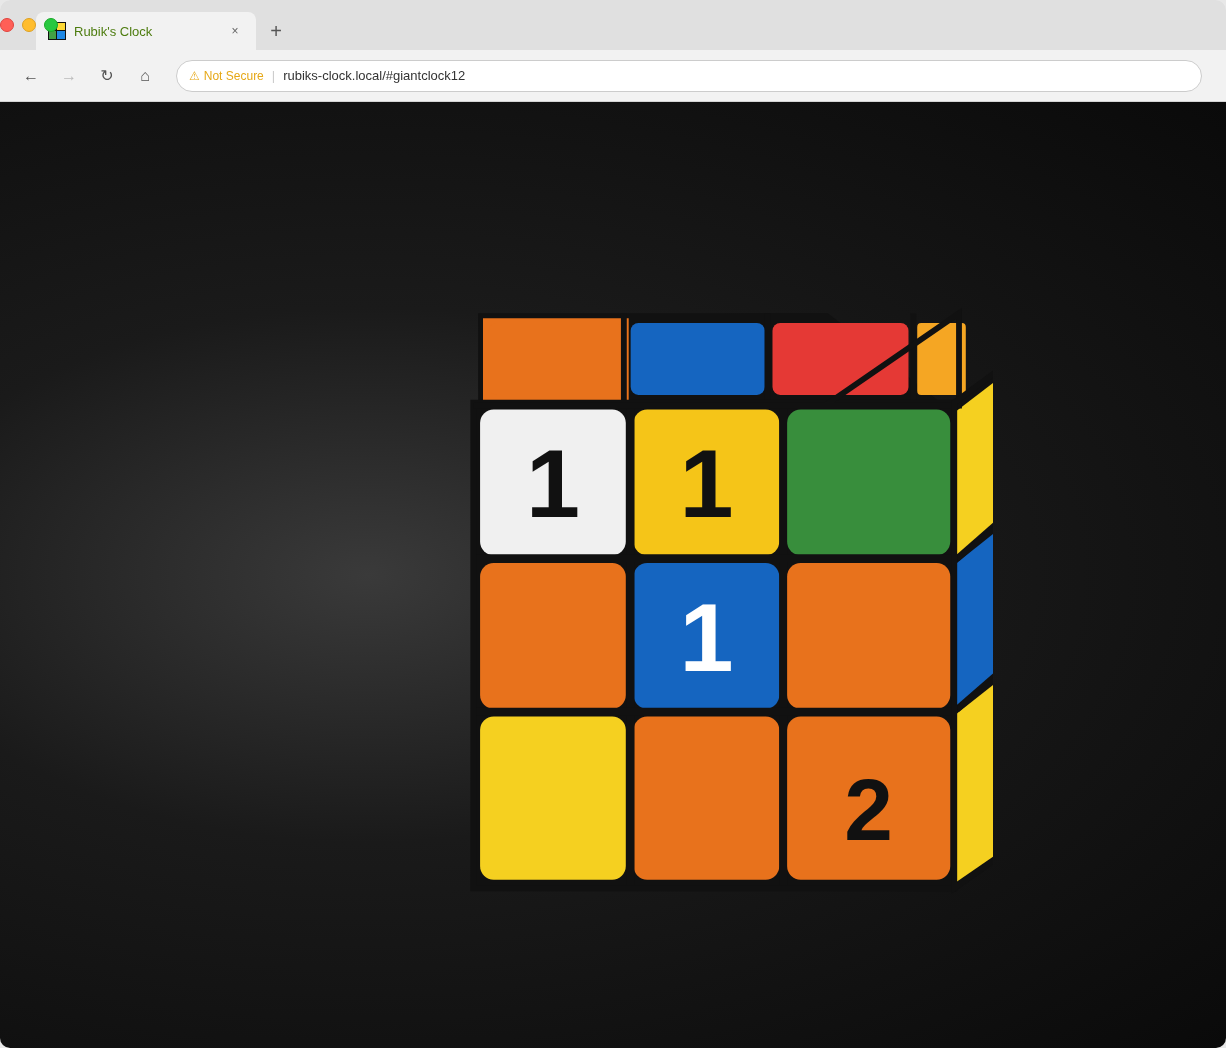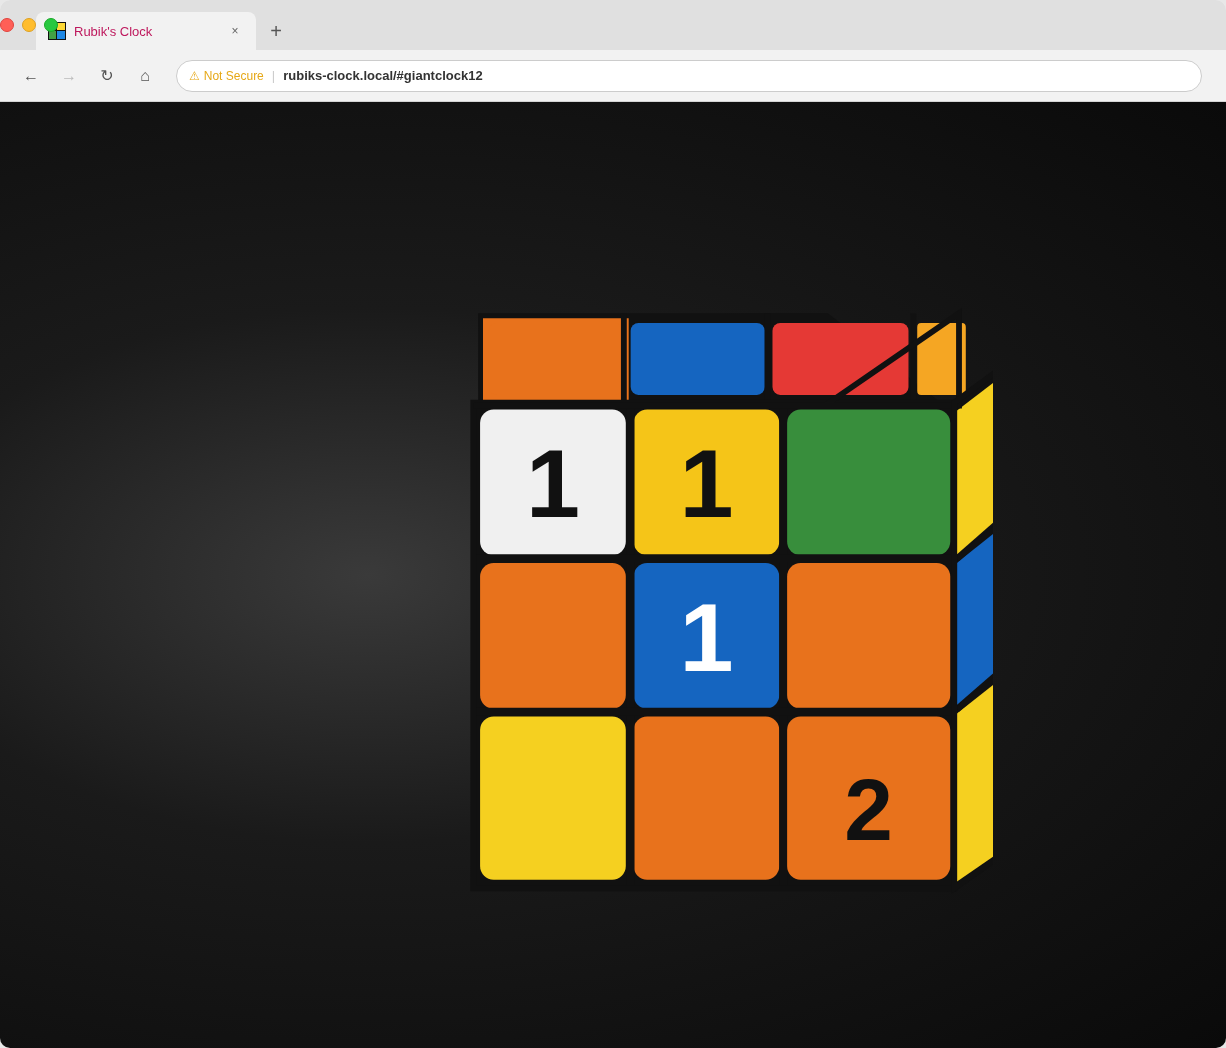--- a/index.html
+++ b/index.html
@@ -46,21 +46,21 @@
     }
 
     .tab-favicon {
       width: 18px;
       height: 18px;
       flex-shrink: 0;
     }
 
     .tab-title {
       font-size: 13px;
-      color: #be185d;
+      color: #4d7c0f;
       flex: 1;
       white-space: nowrap;
       overflow: hidden;
       text-overflow: ellipsis;
     }
 
     .tab-close {
       width: 18px;
       height: 18px;
       border-radius: 50%;
@@ -137,21 +137,20 @@
     }
 
     .url-separator {
       color: #ccc;
       margin: 0 2px;
     }
 
     .url-text {
       color: #333;
       font-size: 13px;
-      font-weight: bold;
     }
 
     
     .content-area {
       flex: 1;
       background: radial-gradient(ellipse at 30% 50%, #3a3a3a 0%, #1a1a1a 40%, #0a0a0a 100%);
       display: flex;
       align-items: center;
       justify-content: center;
       position: relative;

